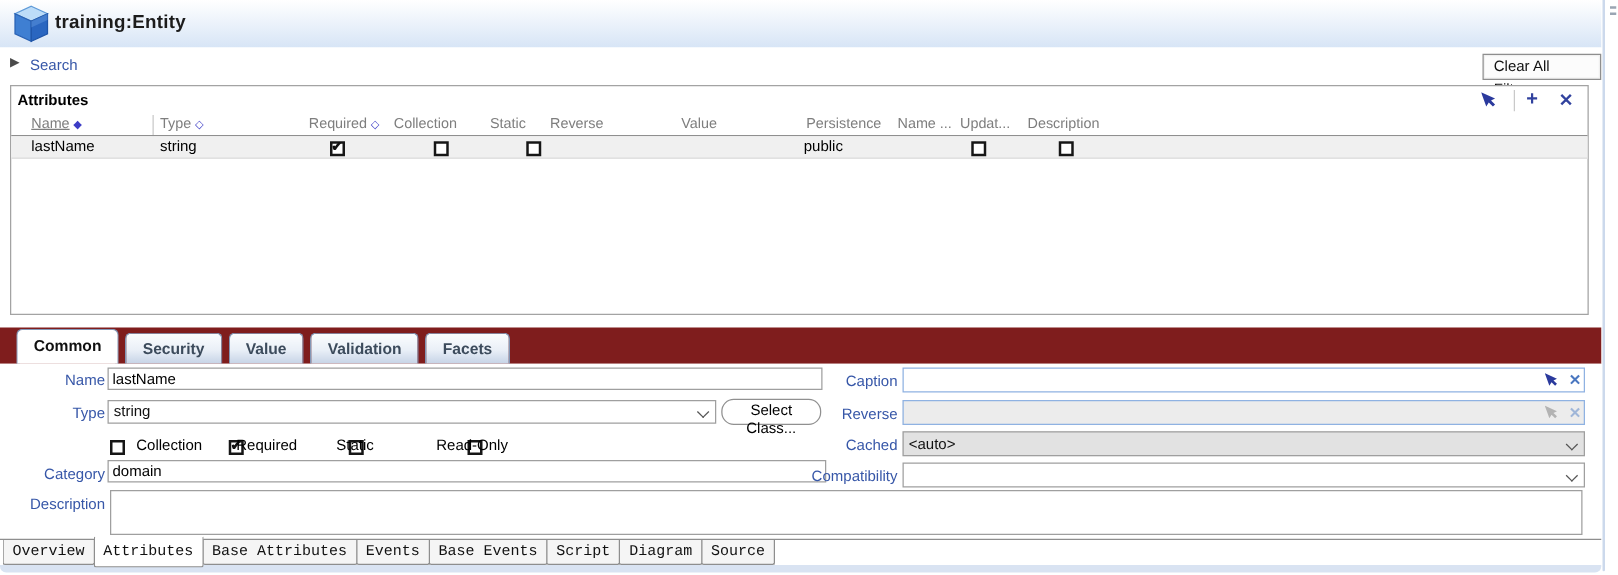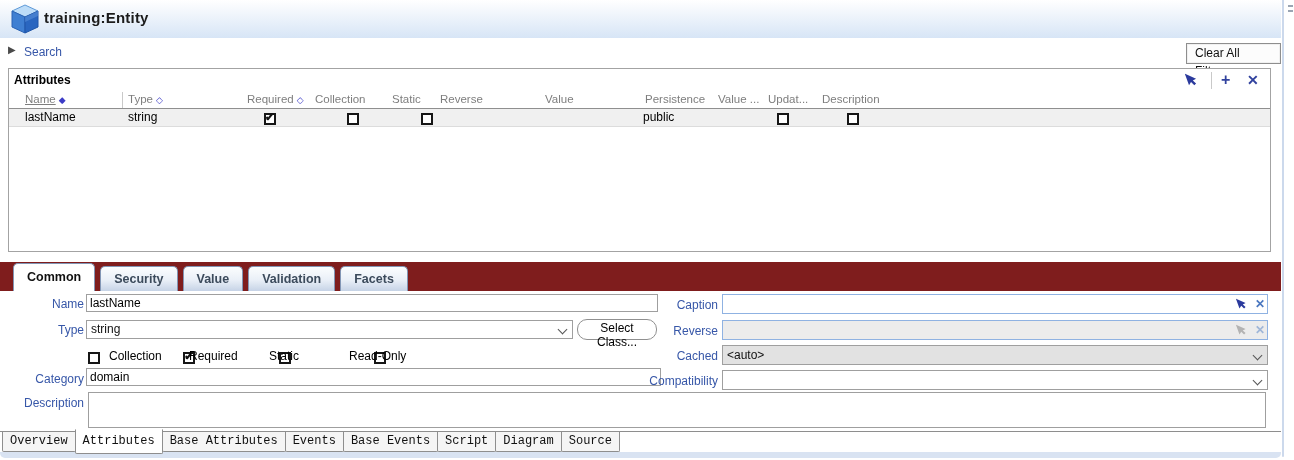--- a/index.html
+++ b/index.html
@@ -112,21 +112,21 @@
 
     <div class="abs col-h" style="left:16px;"><span class="lbl-underline">Name</span><span class="sort-ico">◆</span></div>
     <div class="abs colsep"></div>
     <div class="abs col-h" style="left:119px;"><span>Type</span><span class="sort-ico">◇</span></div>
     <div class="abs col-h" style="left:238px;"><span>Required</span><span class="sort-ico">◇</span></div>
     <div class="abs col-h" style="left:306px;"><span>Collection</span></div>
     <div class="abs col-h" style="left:383px;"><span>Static</span></div>
     <div class="abs col-h" style="left:431px;"><span>Reverse</span></div>
     <div class="abs col-h" style="left:536px;"><span>Value</span></div>
     <div class="abs col-h" style="left:636px;"><span>Persistence</span></div>
-    <div class="abs col-h" style="left:709px;"><span>Value ...</span></div>
+    <div class="abs col-h" style="left:709px;"><span>Name ...</span></div>
     <div class="abs col-h" style="left:759px;"><span>Updat...</span></div>
     <div class="abs col-h" style="left:813px;"><span>Description</span></div>
     <div class="abs gridline"></div>
 
     <div class="abs grid-row">
       <span class="cell" style="left:16px;">lastName</span>
       <span class="cell" style="left:119px;">string</span>
       <span class="cb cell on" style="left:255px;top:2px;"></span>
       <span class="cb cell" style="left:323px;top:2px;"></span>
       <span class="cb cell" style="left:381px;top:2px;"></span>

